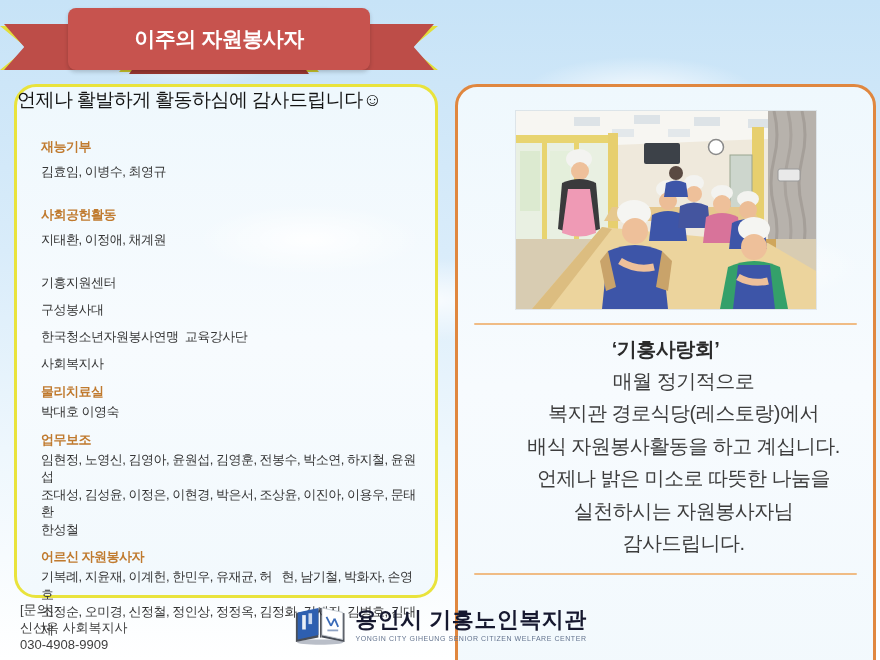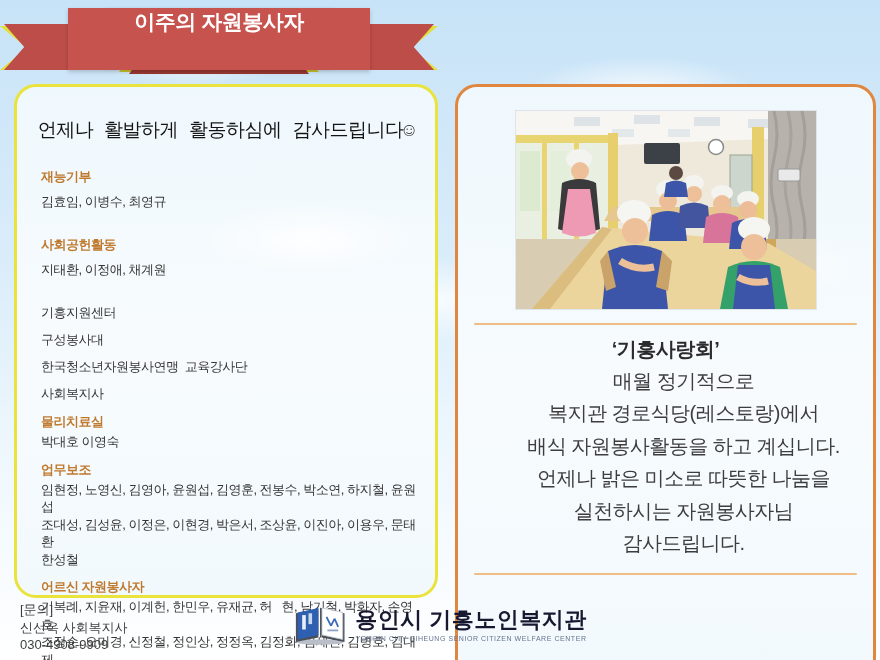--- a/index.html
+++ b/index.html
@@ -22,39 +22,39 @@
   .yellow .tail.r{left:316px;}
   .red .tail{background:var(--c-banner-red-dark,#bd4d48);width:92px;top:22px;height:46px;}
   .red .tail.l{left:4px;}
   .red .tail.r{left:342px;}
   .fold{position:absolute;z-index:1;}
   .yellow .fold{left:50%;transform:translateX(-50%);top:60px;width:200px;height:10px;
     background:#c9c52c;clip-path:polygon(4% 0,96% 0,100% 100%,0 100%);}
   .red .fold{left:50%;transform:translateX(-50%);top:62px;width:180px;height:10px;
     background:#9a3832;clip-path:polygon(4% 0,96% 0,100% 100%,0 100%);}
   .ribbon-center{position:absolute;z-index:2;display:flex;flex-direction:column;
-    align-items:center;border-radius:0;
+    align-items:center;justify-content:center;border-radius:8px;
     box-shadow:0 2px 4px rgba(0,0,0,.18);text-align:center;}
   .yellow .ribbon-center{left:106px;top:6px;width:228px;height:58px;
     background:var(--c-banner-yellow,#f3ef4a);}
   .red .ribbon-center{left:68px;top:6px;width:302px;height:62px;
     background:var(--c-banner-red,#c7534e);}
   .banner-line{font-weight:bold;font-size:17.5px;line-height:1.35;letter-spacing:-0.5px;}
   .banner-line .hl{color:var(--c-highlight-blue,#2f74d0);}
   .banner-line .rest{color:#101010;}
   .red-title{color:#ffffff;font-weight:bold;font-size:21px;letter-spacing:-0.5px;}
   
   .card{position:absolute;border-radius:22px;box-sizing:border-box;
     background:
       radial-gradient(ellipse 160px 50px at 70% 30%, rgba(255,255,255,.9), rgba(255,255,255,0) 70%),
       linear-gradient(180deg,#eff8fd 0%,#f7fbfe 50%,#f2f9fd 100%);}
   .card.left{left:14px;top:84px;width:424px;height:514px;border:3px solid var(--c-card-yellow-border,#e9e33c);}
   .card.right{left:455px;top:84px;width:421px;height:606px;border:3px solid var(--c-card-orange-border,#e0873f);}
-  .thanks-title{margin-top:30px;text-align:center;
-    font-family:Liberation Mono, monospace;
+  .thanks-title{
+    font-family:Liberation Serif, serif;
     font-size:19px;color:#141414;letter-spacing:-0.5px;}
   .sections{margin:18px 16px 0 24px;}
   .vol-section{margin-top:25px;}
   .vol-heading{color:var(--c-heading-brown,#c07a2e);font-size:13px;font-weight:bold;
     letter-spacing:-0.5px;margin-bottom:7px;}
   .vol-line{color:#353535;font-size:13px;letter-spacing:-0.5px;margin:0 0 9px 0;white-space:pre-wrap;}
   .vol-section.dense{margin-top:10px;}
   .vol-section.dense .vol-heading{margin-bottom:2px;}
   .vol-section.dense .vol-line{margin:0;line-height:1.35;}
   

